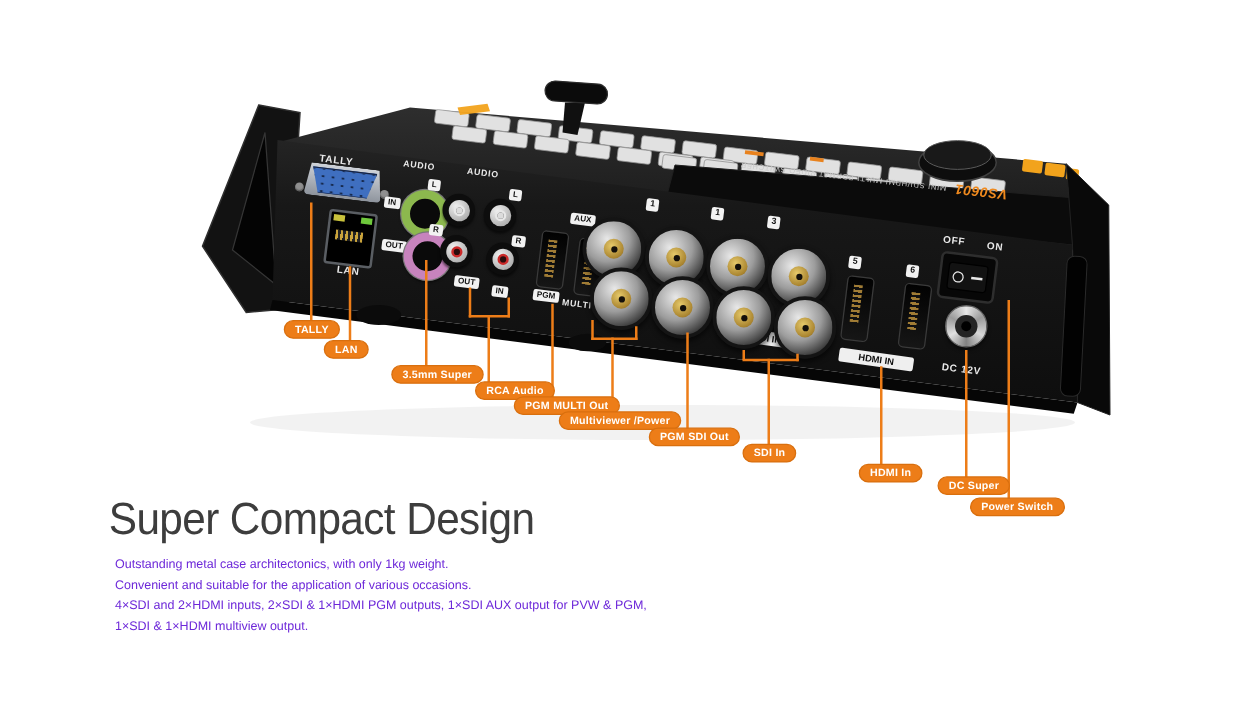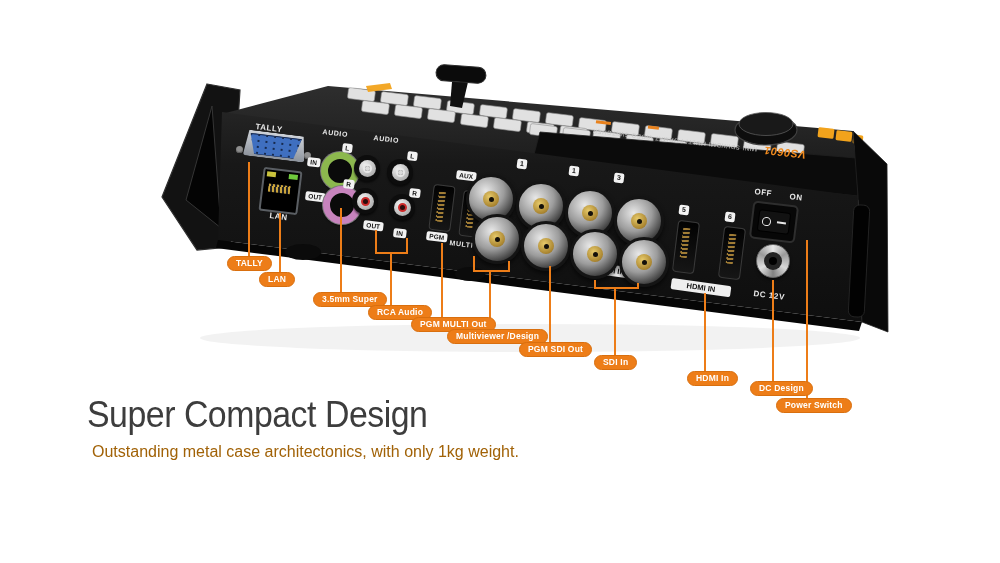--- a/index.html
+++ b/index.html
@@ -84,21 +84,21 @@
   .branding .sub{color:#c9c9c9;font-size:6px;letter-spacing:.6px;white-space:nowrap;}
   
   .lline{position:absolute;width:2px;background:#ed7d18;}
   .hline{position:absolute;height:2px;background:#ed7d18;}
   .pill{position:absolute;background:#ed7d18;border:1px solid #d96f0e;color:#fff;
         font-size:8.5px;font-weight:bold;padding:2px 8px;border-radius:9px;white-space:nowrap;
         line-height:9px;letter-spacing:.2px;}
   
   .headline{position:absolute;left:87px;top:394px;font-size:36px;color:#3d3d3d;
             letter-spacing:-.5px;transform:scaleX(.94);transform-origin:left top;z-index:9;}
-  .copy{position:absolute;left:92px;top:444px;z-index:9;color:#a16207;font-size:16px;
+  .copy{position:absolute;left:92px;top:444px;z-index:9;color:#6d28d9;font-size:10px;
         line-height:16.5px;}
 </style>
 </head>
 <body>
 
 <div class="canvas">
 
   <svg class="body-svg" width="1000" height="563" viewBox="0 0 1000 563">
     <defs>
       <linearGradient id="panelG" x1="0" y1="0" x2="0" y2="1">
@@ -326,27 +326,30 @@
     <div class="lline" style="left:637px;top:283px;height:6px;"></div>
     <div class="hline" style="left:594px;top:287px;width:45px;"></div>
     <div class="lline" style="left:614px;top:287px;height:70px;"></div>
     <div class="lline" style="left:704px;top:293px;height:80px;"></div>
     <div class="lline" style="left:772px;top:280px;height:103px;"></div>
     <div class="lline" style="left:806px;top:240px;height:160px;"></div>
 
     <div class="pill" style="left:227px;top:256px;">TALLY</div>
     <div class="pill" style="left:259px;top:272px;">LAN</div>
     <div class="pill" style="left:313px;top:292px;">3.5mm Super</div>
-    <div class="pill" style="left:368px;top:305px;text-align:right;">RCA Audio</div>
+    <div class="pill" style="left:380px;top:305px;text-align:right;">RCA Audio</div>
     <div class="pill" style="left:411px;top:317px;">PGM MULTI Out</div>
-    <div class="pill" style="left:447px;top:329px;">Multiviewer /Design</div>
+    <div class="pill" style="left:447px;top:329px;">Multiviewer /Power</div>
     <div class="pill" style="left:519px;top:342px;">PGM SDI Out</div>
     <div class="pill" style="left:594px;top:355px;">SDI In</div>
     <div class="pill" style="left:687px;top:371px;">HDMI In</div>
-    <div class="pill" style="left:750px;top:381px;">DC Design</div>
+    <div class="pill" style="left:750px;top:381px;">DC Super</div>
     <div class="pill" style="left:776px;top:398px;">Power Switch</div>
   </div>
 
   <h1 class="headline" style="margin:0;font-weight:400;">Super Compact Design</h1>
   <div class="copy">
     <div>Outstanding metal case architectonics, with only 1kg weight.</div>
+    <div>Convenient and suitable for the application of various occasions.</div>
+    <div>4×SDI and 2×HDMI inputs, 2×SDI &amp; 1×HDMI PGM outputs, 1×SDI AUX output for PVW &amp; PGM,</div>
+    <div>1×SDI &amp; 1×HDMI multiview output.</div>
   </div>
 </div>
 
 </body></html>

